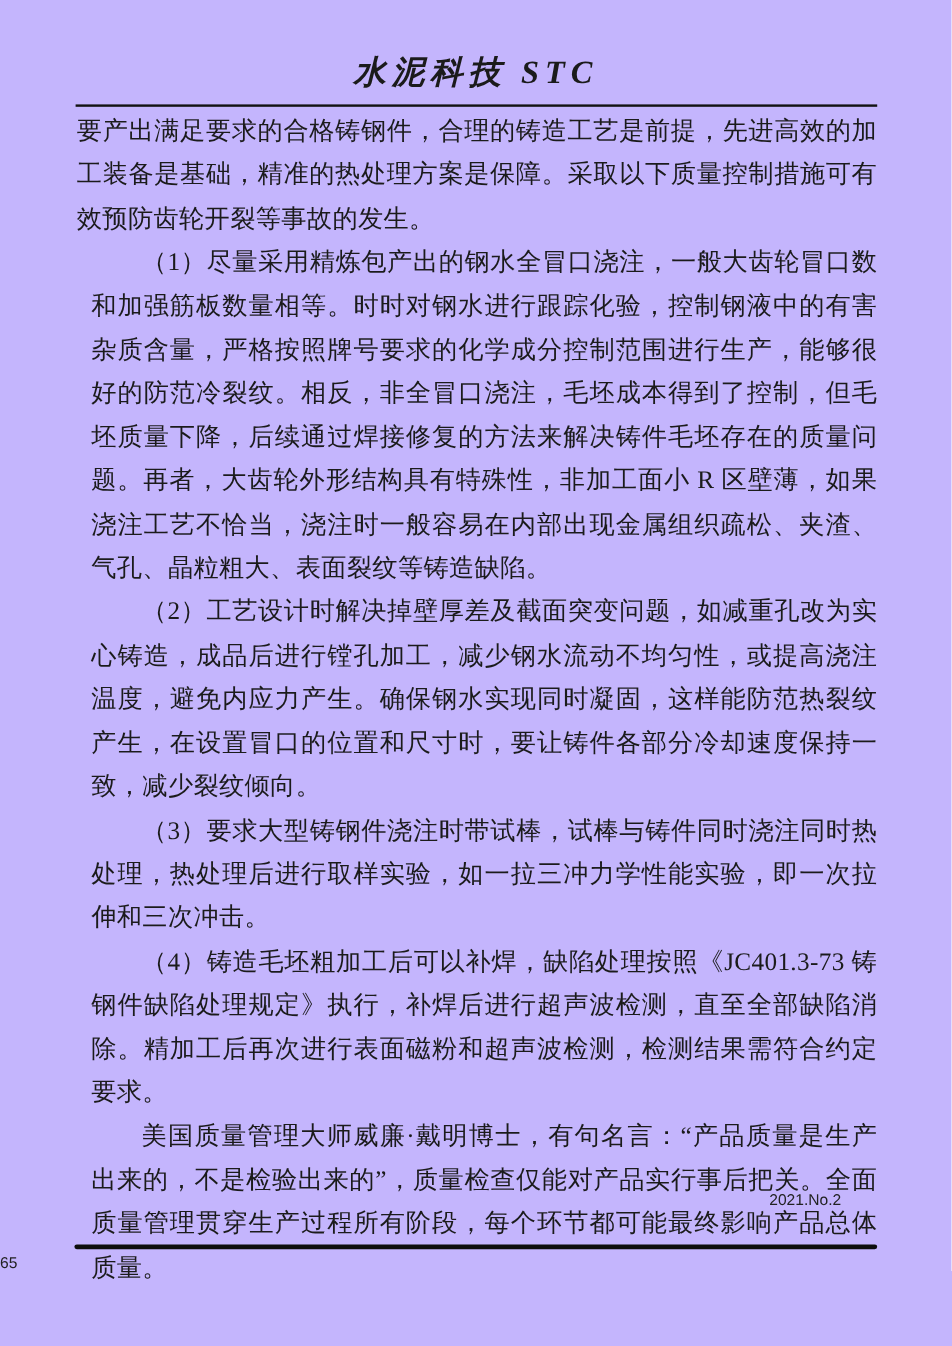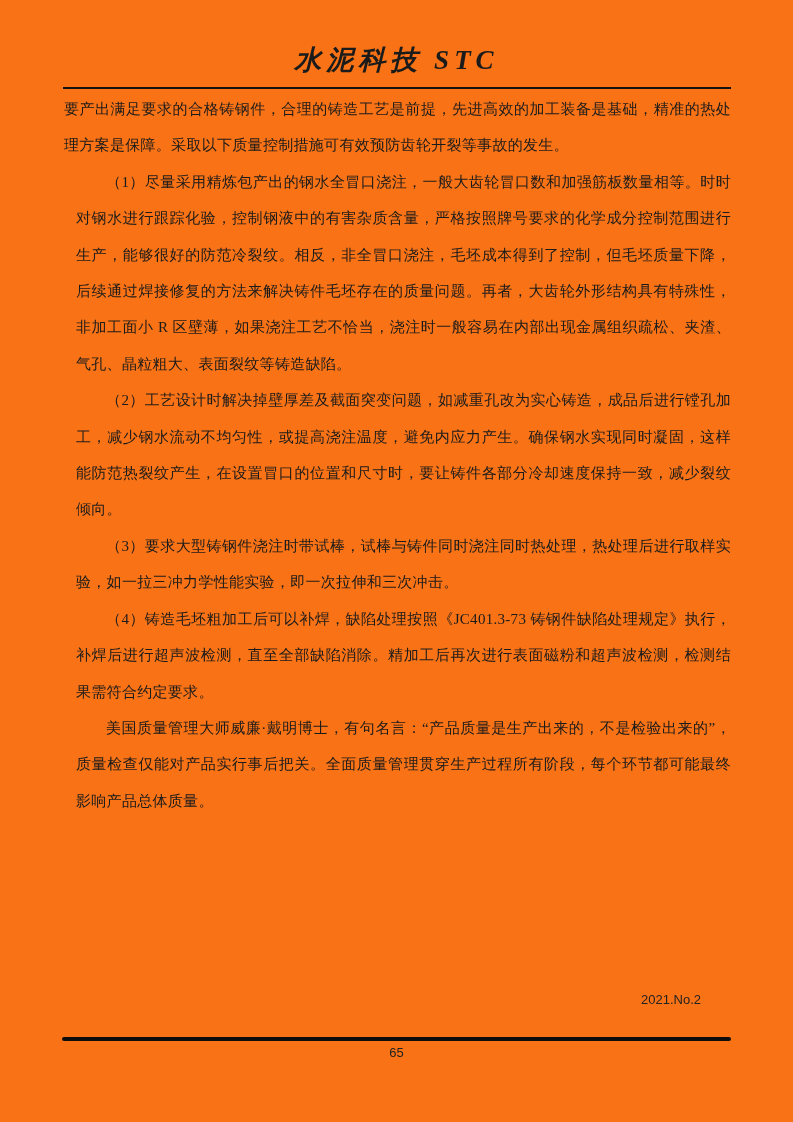--- a/index.html
+++ b/index.html
@@ -4,21 +4,21 @@
 <style>
   html, body {
     margin: 0;
     padding: 0;
     background: #ffffff;
   }
   .page {
     position: relative;
     width: 793px;
     height: 1122px;
-    background: #f97316;
+    background: #c4b5fd;
     color: #1b1b1b;
     overflow: hidden;
   }
   .journal-title {
     position: absolute;
     top: 42px;
     left: 0;
     width: 100%;
     text-align: center;
     font-family: "Liberation Serif", serif;
@@ -35,21 +35,21 @@
     width: 668px;
     height: 2px;
     background: #121212;
   }
   .content {
     position: absolute;
     top: 91px;
     left: 64px;
     width: 667px;
     font-family: "Liberation Serif", serif;
-    font-size: 15px;
+    font-size: 21px;
     line-height: 36.4px;
     text-align: justify;
     text-justify: inter-character;
     letter-spacing: 0.3px;
   }
   .content p {
     margin: 0;
     padding: 0;
   }
   .content p.indent {
@@ -63,21 +63,20 @@
     width: 669px;
     height: 4px;
     background: #0d0d0d;
     border-radius: 2px / 50%;
   }
   .page-number {
     position: absolute;
     top: 1045px;
     left: 0;
     width: 100%;
-    text-align: center;
     font-family: "Liberation Sans", sans-serif;
     font-size: 13px;
     color: #222222;
   }
   .issue-number {
     position: absolute;
     top: 992px;
     right: 92px;
     font-family: "Liberation Sans", sans-serif;
     font-size: 13px;

